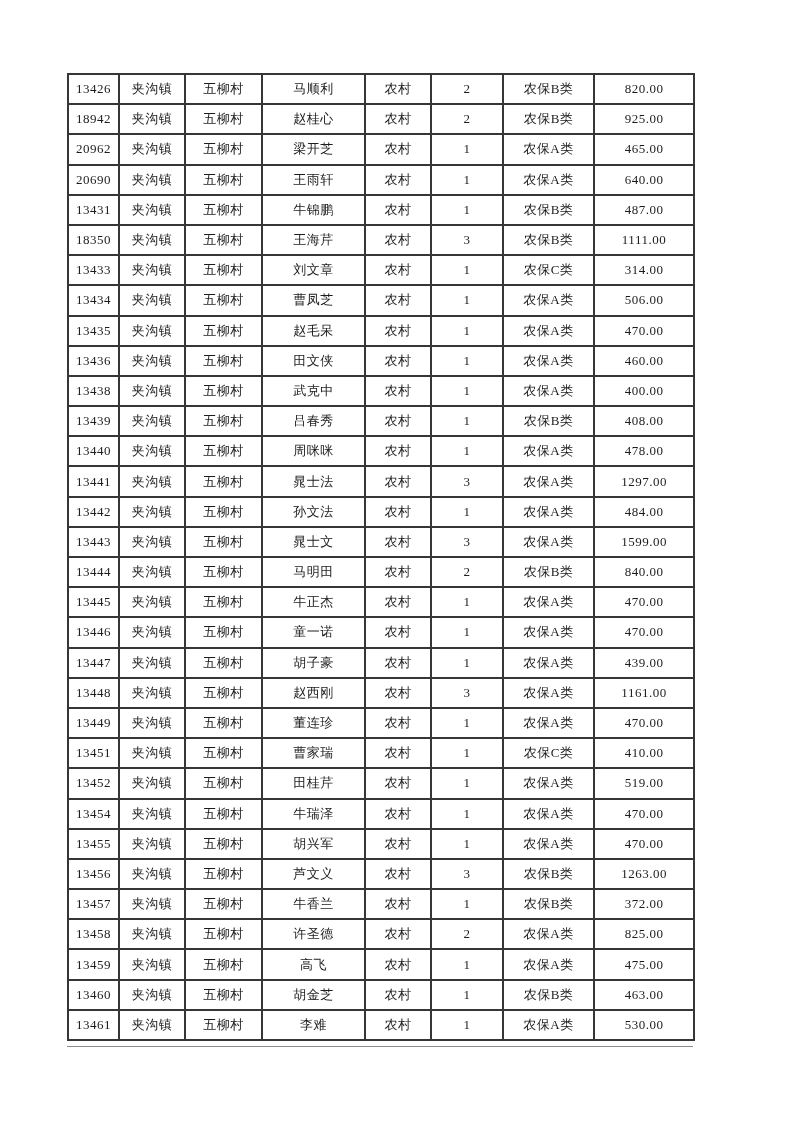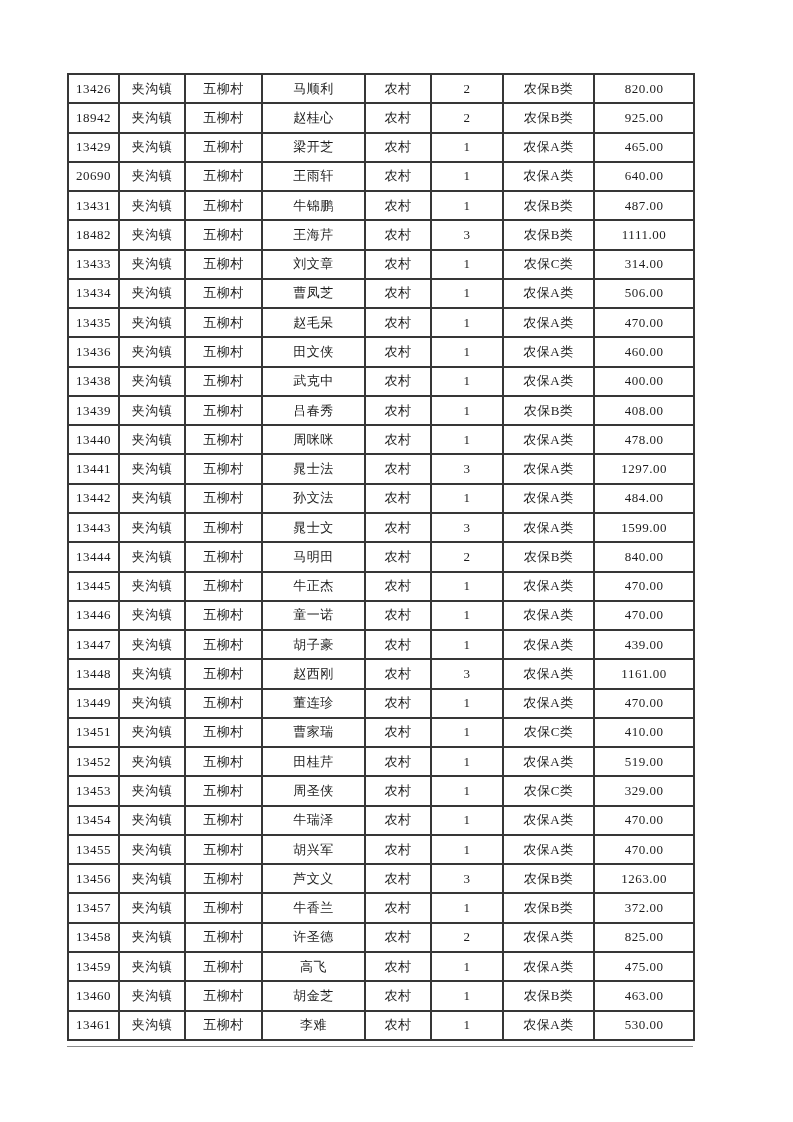--- a/index.html
+++ b/index.html
@@ -75,21 +75,21 @@
           <td>18942</td>
           <td>夹沟镇</td>
           <td>五柳村</td>
           <td>赵桂心</td>
           <td>农村</td>
           <td>2</td>
           <td>农保B类</td>
           <td>925.00</td>
         </tr>
         <tr>
-          <td>13429</td>
+          <td>20962</td>
           <td>夹沟镇</td>
           <td>五柳村</td>
           <td>梁开芝</td>
           <td>农村</td>
           <td>1</td>
           <td>农保A类</td>
           <td>465.00</td>
         </tr>
         <tr>
           <td>20690</td>
@@ -105,21 +105,21 @@
           <td>13431</td>
           <td>夹沟镇</td>
           <td>五柳村</td>
           <td>牛锦鹏</td>
           <td>农村</td>
           <td>1</td>
           <td>农保B类</td>
           <td>487.00</td>
         </tr>
         <tr>
-          <td>18482</td>
+          <td>18350</td>
           <td>夹沟镇</td>
           <td>五柳村</td>
           <td>王海芹</td>
           <td>农村</td>
           <td>3</td>
           <td>农保B类</td>
           <td>1111.00</td>
         </tr>
         <tr>
           <td>13433</td>
@@ -293,30 +293,20 @@
         </tr>
         <tr>
           <td>13452</td>
           <td>夹沟镇</td>
           <td>五柳村</td>
           <td>田桂芹</td>
           <td>农村</td>
           <td>1</td>
           <td>农保A类</td>
           <td>519.00</td>
-        </tr>
-        <tr>
-          <td>13453</td>
-          <td>夹沟镇</td>
-          <td>五柳村</td>
-          <td>周圣侠</td>
-          <td>农村</td>
-          <td>1</td>
-          <td>农保C类</td>
-          <td>329.00</td>
         </tr>
         <tr>
           <td>13454</td>
           <td>夹沟镇</td>
           <td>五柳村</td>
           <td>牛瑞泽</td>
           <td>农村</td>
           <td>1</td>
           <td>农保A类</td>
           <td>470.00</td>

